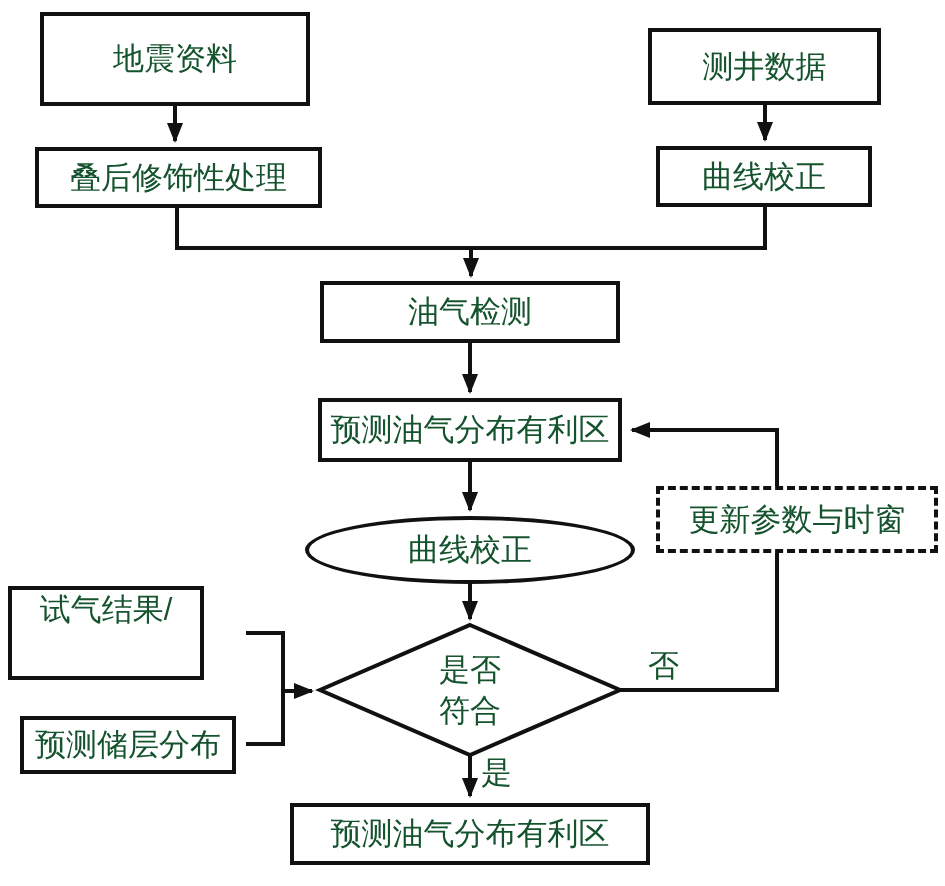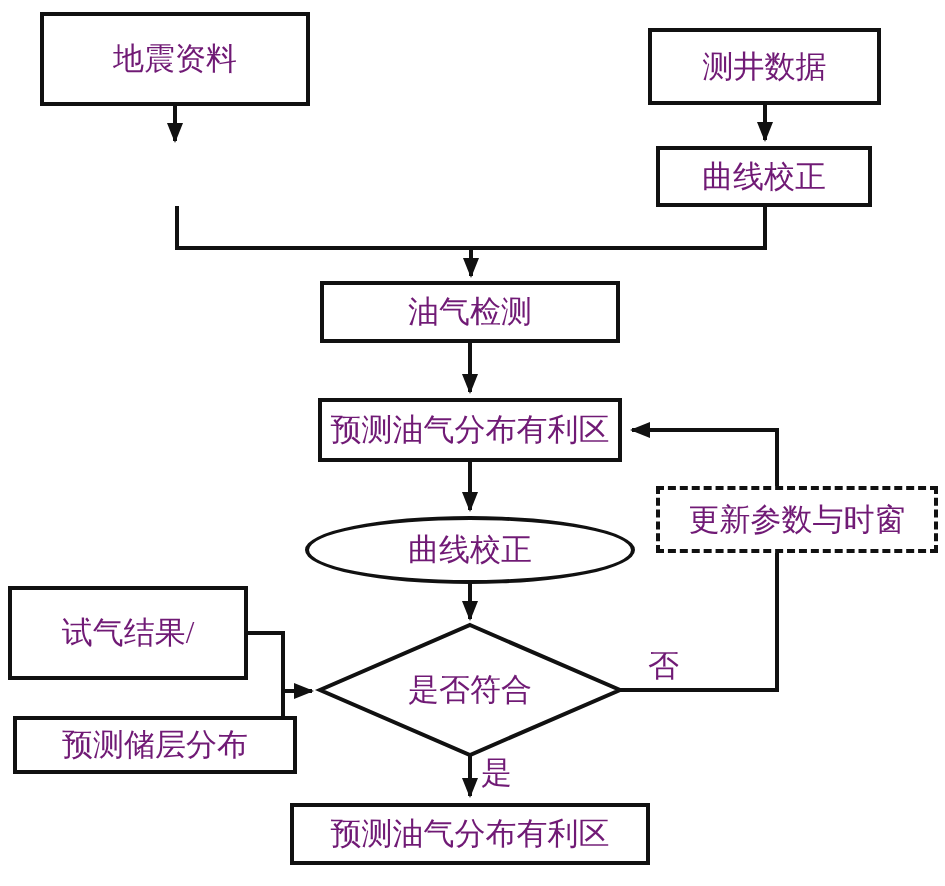--- a/index.html
+++ b/index.html
@@ -5,22 +5,22 @@
   html, body {
     margin: 0;
     padding: 0;
     background: #ffffff;
   }
   .stage {
     position: relative;
     width: 945px;
     height: 886px;
     background: #ffffff;
-    font-family: Liberation Serif, serif;
-    color: #701a75;
+    font-family: Liberation Sans, sans-serif;
+    color: #14532d;
     overflow: hidden;
   }
   .connector-layer {
     position: absolute;
     left: 0; top: 0;
     width: 945px; height: 886px;
   }
   .node {
     position: absolute;
     box-sizing: border-box;
@@ -33,21 +33,21 @@
     text-align: center;
     font-size: 31px;
     line-height: 1.28;
     white-space: nowrap;
   }
   .ellipse { border-radius: 50%; }
   .dashed  { border-style: dashed; justify-content: center; }
   .diamond-text {
     position: absolute;
     display: flex;
-    flex-direction: row;
+    flex-direction: column;
     align-items: center;
     justify-content: center;
     text-align: center;
     font-size: 31px;
     line-height: 1.3;
     background: transparent;
   }
   .edge-label {
     position: absolute;
     font-size: 31px;
@@ -56,22 +56,22 @@
   }
 
   
   #node-seismic-data            { left: 40px;  top: 12px;  width: 270px; height: 94px; }
   #node-well-log-data           { left: 648px; top: 28px;  width: 233px; height: 77px; }
   #node-poststack-processing    { left: 35px;  top: 147px; width: 287px; height: 61px; }
   #node-curve-correction        { left: 656px; top: 146px; width: 216px; height: 61px; }
   #node-well-seismic-calibration{ left: 320px; top: 281px; width: 300px; height: 62px; }
   #node-spectrum-analysis       { left: 318px; top: 398px; width: 304px; height: 64px; }
   #node-hydrocarbon-detection   { left: 305px; top: 516px; width: 330px; height: 68px; }
-  #node-gas-test-results        { left: 8px;   top: 586px; width: 240px; height: 94px; }
-  #node-reservoir-distribution  { left: 13px;   top: 716px; width: 284px; height: 58px; }
+  #node-gas-test-results        { left: 8px;   top: 586px; width: 196px; height: 94px; justify-content: space-between; }
+  #node-reservoir-distribution  { left: 20px;   top: 716px; width: 216px; height: 58px; }
   #node-update-parameters       { left: 656px; top: 486px; width: 282px; height: 67px; }
   #node-favorable-zone          { left: 290px; top: 803px; width: 360px; height: 62px; }
   #diamond-label                { left: 390px; top: 643px; width: 160px; height: 95px; }
   #label-no  { left: 648px; top: 650px; }
   #label-yes { left: 481px; top: 757px; }
 </style>
 </head>
 <body>
 
 <div class="stage">
@@ -107,20 +107,23 @@
   </svg>
 
   <div class="node" id="node-seismic-data">
     <span>地震资料</span>
   </div>
 
   <div class="node" id="node-well-log-data">
     <span>测井数据</span>
   </div>
 
+  <div class="node" id="node-poststack-processing">
+    <span>叠后修饰性处理</span>
+  </div>
 
   <div class="node" id="node-curve-correction">
     <span>曲线校正</span>
   </div>
 
   <div class="node" id="node-well-seismic-calibration">
     <span>油气检测</span>
   </div>
 
   <div class="node" id="node-spectrum-analysis">

